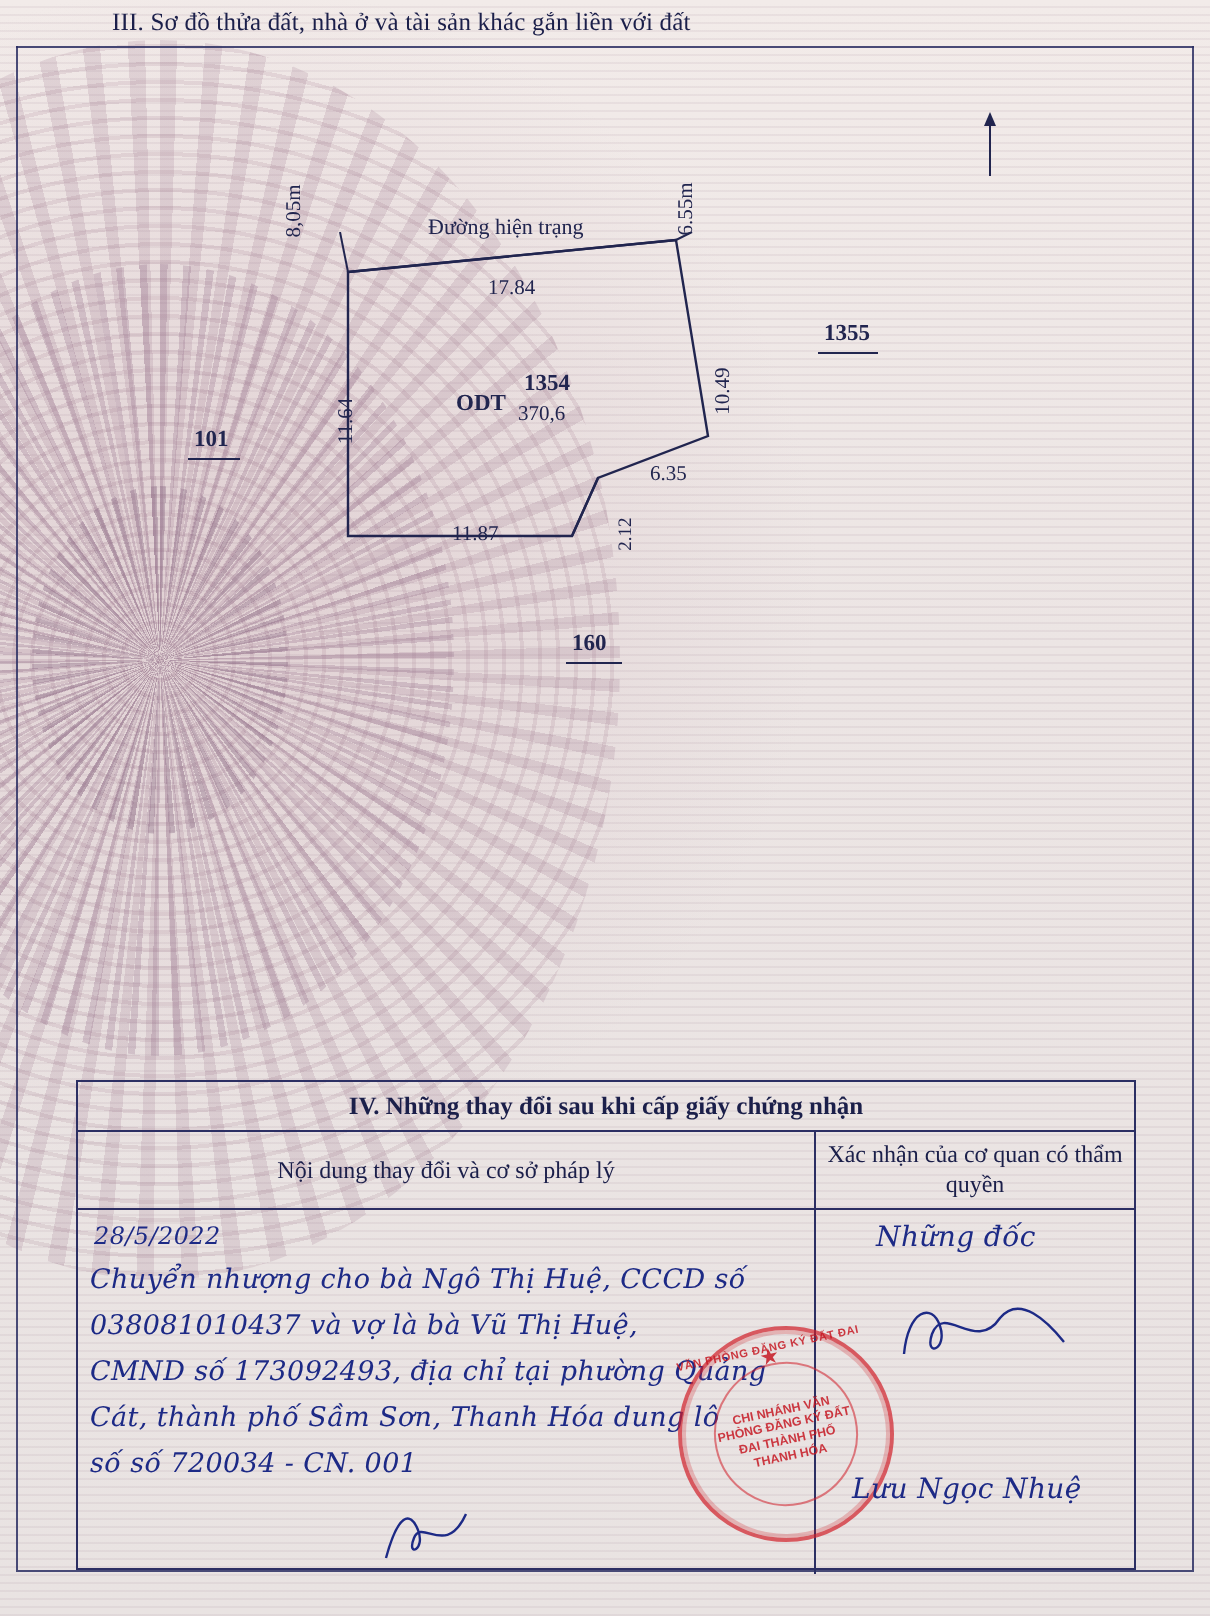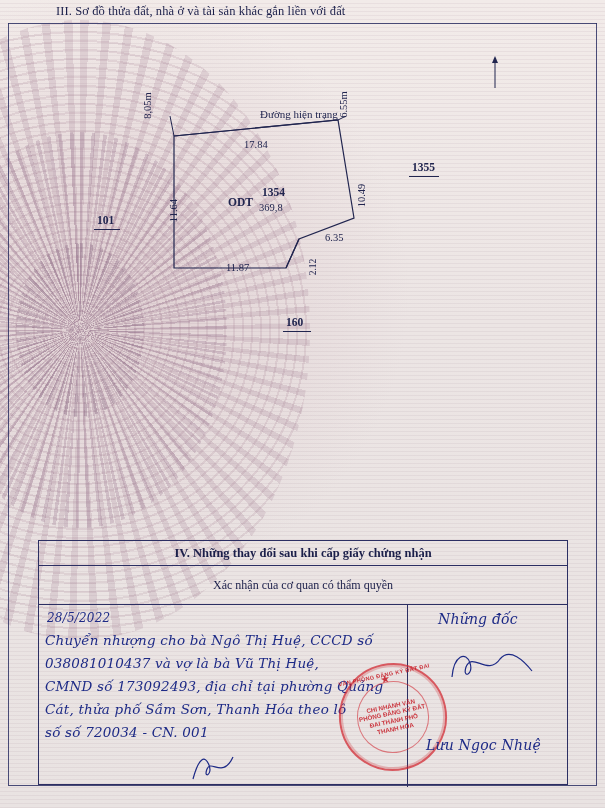--- a/index.html
+++ b/index.html
@@ -64,21 +64,21 @@
 
   
   .plot{
     position:absolute;left:168px;top:116px;width:200px;height:160px;
   }
   .plot svg{display:block;}
   .dim{position:absolute;font-size:10.5px;color:#21254f;}
   .dim.rot{transform-origin:center center;}
   .parcel-code{position:absolute;font-size:11.5px;font-weight:bold;color:#21254f;}
   .parcel-num{position:absolute;font-size:10.5px;color:#21254f;}
-  .road-label{position:absolute;font-size:11px;color:#21254f;margin-left:46px;}
+  .road-label{position:absolute;font-size:11px;color:#21254f;}
   .north{
     position:absolute;left:488px;top:56px;width:14px;height:34px;
   }
 
   
   .tbl{
     position:absolute;left:38px;top:540px;width:530px;height:245px;
     border:1px solid #2c2f63;
     box-sizing:border-box;
   }
@@ -182,42 +182,43 @@
   <div class="dim rot" style="left:134px;top:100px;transform:rotate(-90deg);">8,05m</div>
   <div class="dim rot" style="left:162px;top:205px;transform:rotate(-90deg);">11.64</div>
   <div class="dim" style="left:226px;top:262px;">11.87</div>
   <div class="dim rot" style="left:330px;top:99px;transform:rotate(-90deg);">6.55m</div>
   <div class="dim rot" style="left:350px;top:190px;transform:rotate(-90deg);">10.49</div>
   <div class="dim" style="left:325px;top:232px;">6.35</div>
   <div class="dim rot" style="left:305px;top:262px;transform:rotate(-90deg);font-size:9.5px;">2.12</div>
 
   <div class="parcel-code" style="left:228px;top:196px;">ODT</div>
   <div class="parcel-code" style="left:262px;top:186px;">1354</div>
-  <div class="parcel-num" style="left:259px;top:202px;">369,8</div>
+  <div class="parcel-num" style="left:259px;top:202px;">370,6</div>
 
   <div class="parcel-code" style="left:97px;top:214px;text-align:center;">101</div>
   <div class="parcel-code" style="left:412px;top:161px;">1355</div>
   <div class="parcel-code" style="left:286px;top:316px;">160</div>
 
   <div style="position:absolute;left:94px;top:229px;width:26px;height:1px;background:#21254f;"></div>
   <div style="position:absolute;left:409px;top:176px;width:30px;height:1px;background:#21254f;"></div>
   <div style="position:absolute;left:283px;top:331px;width:28px;height:1px;background:#21254f;"></div>
 
   <div class="tbl">
     <div class="hrow">IV. Những thay đổi sau khi cấp giấy chứng nhận</div>
     <div class="hrow2">
+      <div class="cell-l">Nội dung thay đổi và cơ sở pháp lý</div>
       <div class="cell-r">Xác nhận của cơ quan có thẩm quyền</div>
     </div>
     <div class="body-row">
       <div class="body-l">
         <div class="hand hw-date">28/5/2022</div>
         <div class="hand hw-line" style="top:28px;">Chuyển nhượng cho bà Ngô Thị Huệ, CCCD số</div>
         <div class="hand hw-line" style="top:51px;">038081010437 và vợ là bà Vũ Thị Huệ,</div>
         <div class="hand hw-line" style="top:74px;">CMND số 173092493, địa chỉ tại phường Quảng</div>
-        <div class="hand hw-line" style="top:97px;">Cát, thửa phố Sầm Sơn, Thanh Hóa theo lô</div>
+        <div class="hand hw-line" style="top:97px;">Cát, thành phố Sầm Sơn, Thanh Hóa dung lô</div>
         <div class="hand hw-line" style="top:120px;">số số 720034 - CN. 001</div>
         <div class="hw-sig">
           <svg width="60" height="30" viewBox="0 0 60 30">
             <path d="M4,26 C10,4 16,2 20,12 C24,22 14,26 18,16 C22,6 34,26 44,4" fill="none" stroke="#1d2a86" stroke-width="1.2"></path>
           </svg>
         </div>
 
         <div class="seal" style="left:300px;top:58px;">
           <div class="arc">VĂN PHÒNG ĐĂNG KÝ ĐẤT ĐAI</div>
           <div class="star">★</div>

